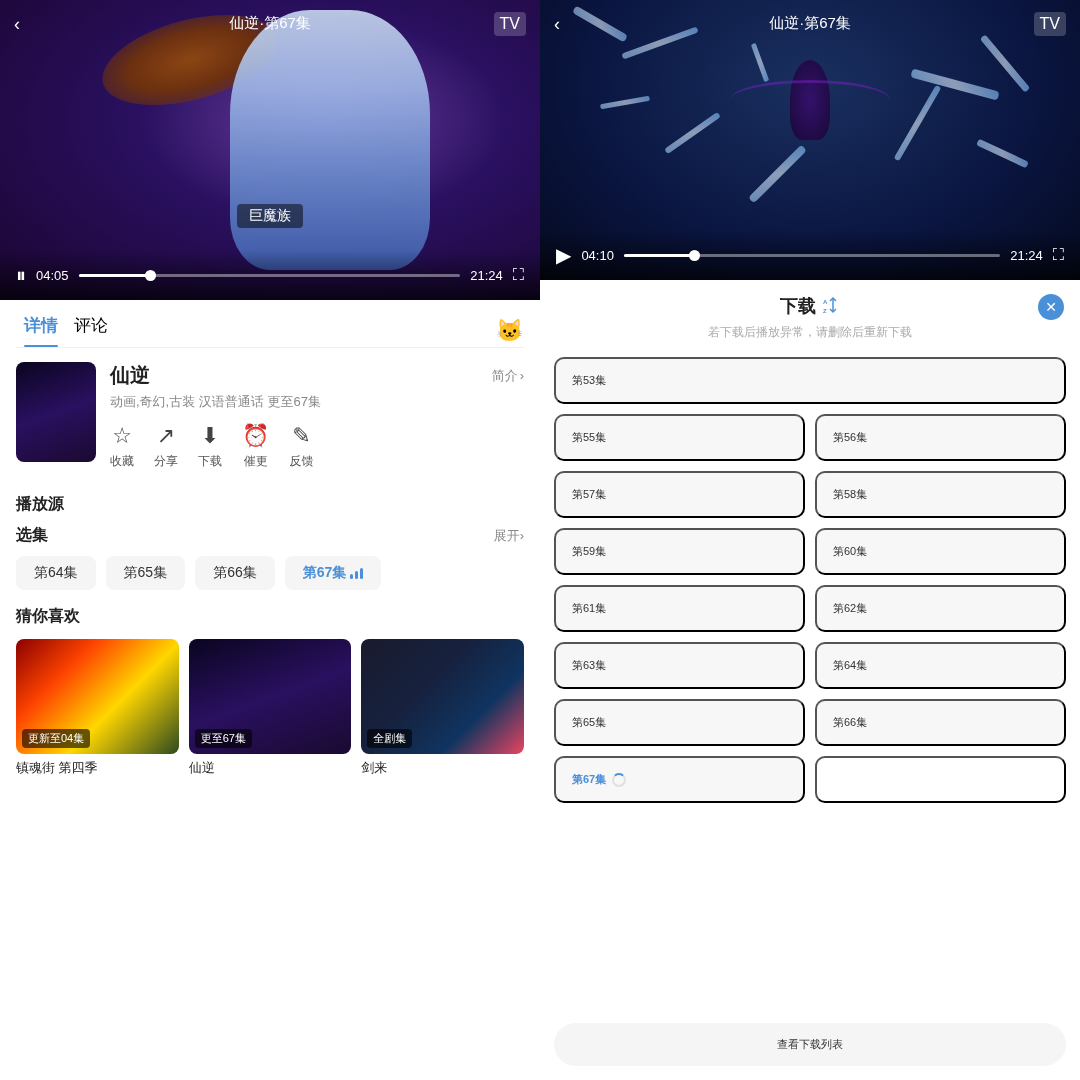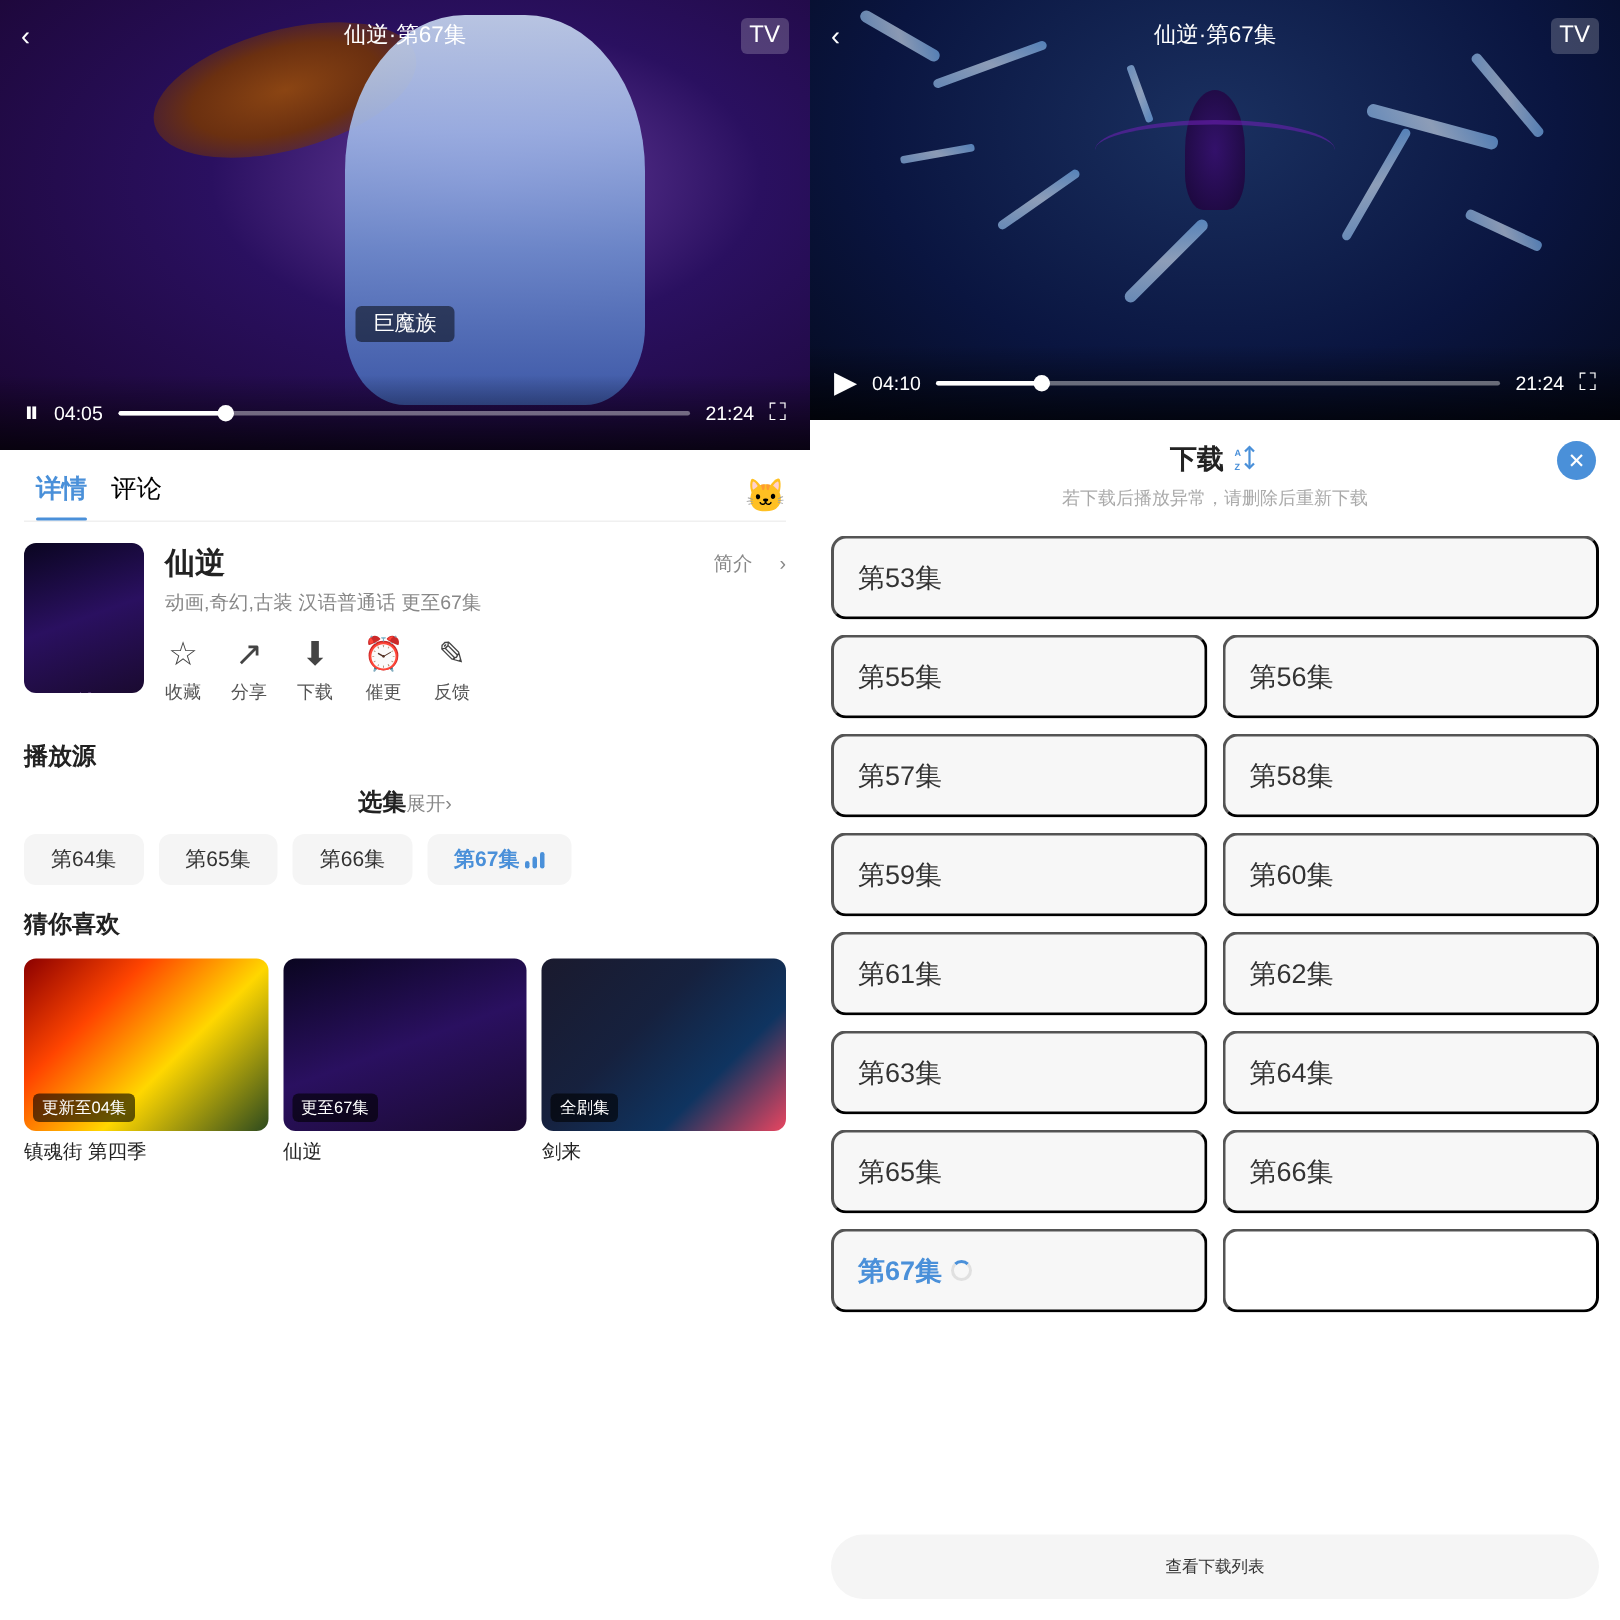--- a/index.html
+++ b/index.html
@@ -254,21 +254,21 @@
     .show-title {
       font-size: 20px;
       font-weight: 700;
       color: #222;
     }
     .show-intro-link {
       font-size: 13px;
       color: #888;
       display: flex;
       align-items: center;
-      gap: 18px;
+      gap: 2px;
     }
     .show-meta {
       font-size: 13px;
       color: #888;
       margin-top: 4px;
     }
     .action-buttons {
       display: flex;
       gap: 20px;
       margin-top: 12px;
@@ -311,21 +311,21 @@
     }
     .source-tag.active {
       border-color: #4a90d9;
       color: #4a90d9;
     }
 
     
     .select-header {
       display: flex;
       align-items: center;
-      justify-content: center;
+      justify-content: space-between;
       margin-bottom: 10px;
     }
     .expand-link {
       font-size: 13px;
       color: #888;
       cursor: pointer;
       display: flex;
       align-items: center;
     }
     .episodes-grid {
@@ -524,21 +524,21 @@
     .dl-row {
       display: flex;
       gap: 10px;
       margin-bottom: 10px;
     }
     .dl-item {
       flex: 1;
       background: #f7f7f7;
       border-radius: 10px;
       padding: 14px 16px;
-      font-size: 18px;
+      font-size: 11px;
       color: #333;
       cursor: pointer;
       text-align: left;
     }
     .dl-item.active-ep {
       color: #4a90d9;
       font-weight: 600;
     }
     .dl-loading {
       display: flex;

